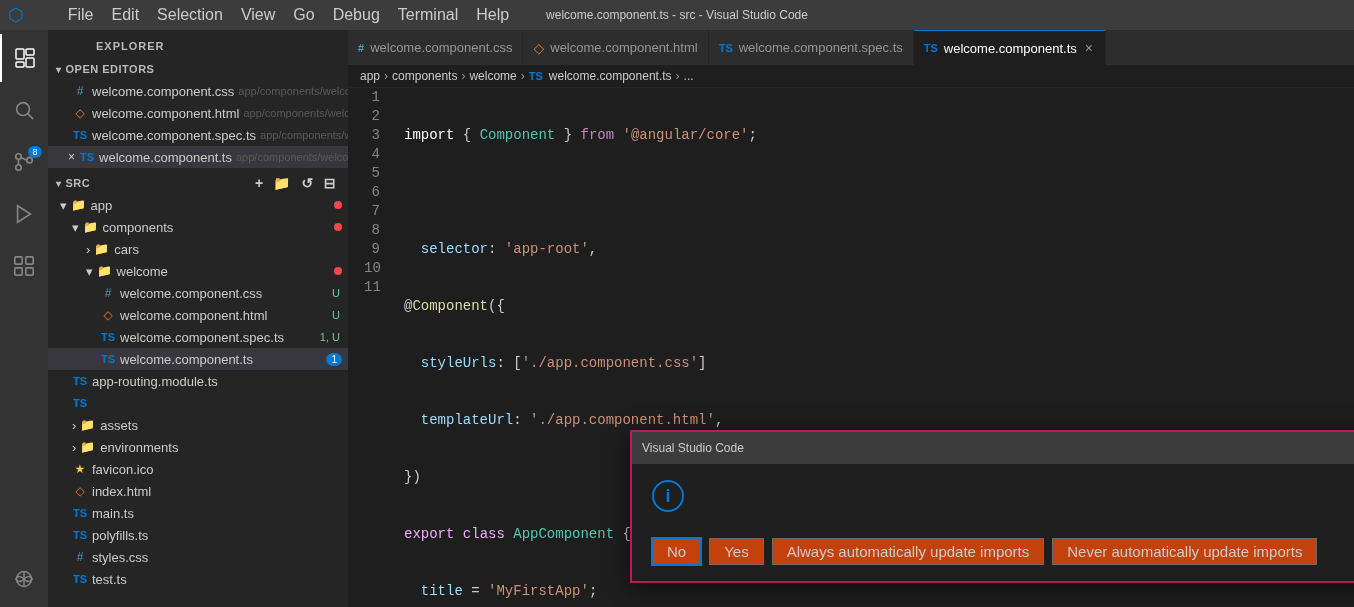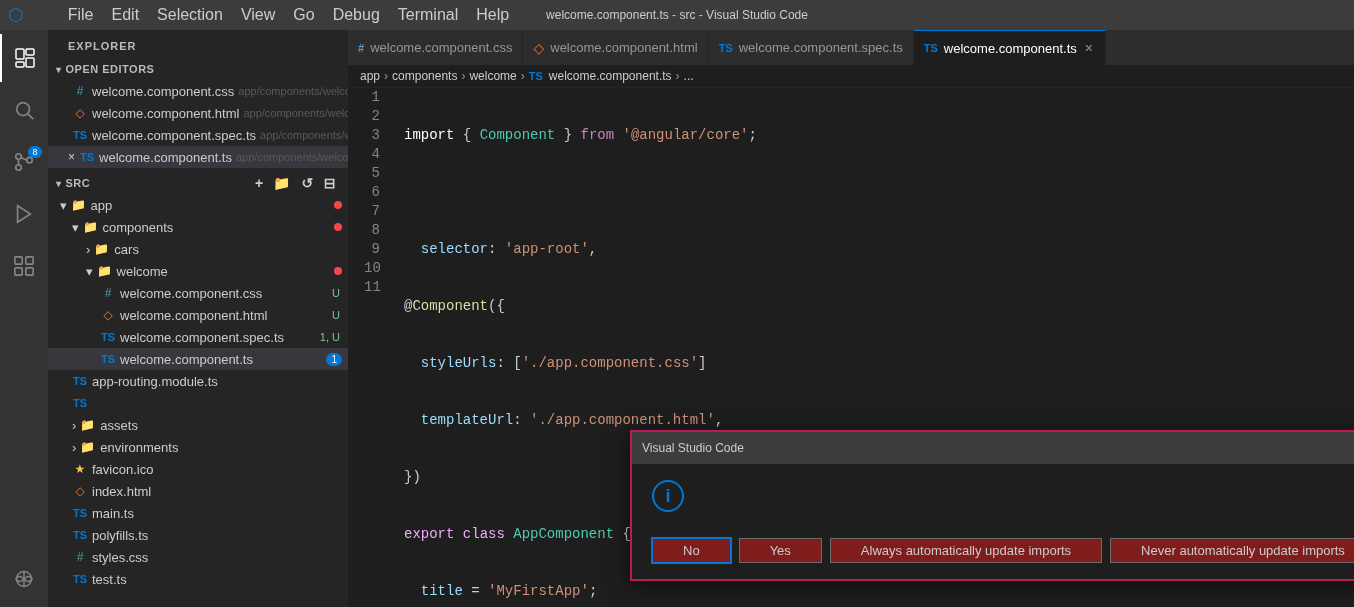--- a/index.html
+++ b/index.html
@@ -101,20 +101,21 @@
       flex-shrink: 0;
       overflow: hidden;
     }
     .sidebar-header {
       padding: 10px 12px 6px 20px;
       font-size: 11px;
       font-weight: 700;
       color: #bbbbbb;
       letter-spacing: 1px;
       text-transform: uppercase;
+      margin-left: 28px;
     }
     .section-header {
       display: flex;
       align-items: center;
       padding: 4px 8px 4px 8px;
       font-size: 11px;
       font-weight: 700;
       color: #bbbbbb;
       letter-spacing: 0.5px;
       text-transform: uppercase;
@@ -351,25 +352,25 @@
       padding-top: 4px;
     }
     .dialog-actions {
       display: flex;
       justify-content: flex-start;
       padding: 10px 20px 16px 20px;
       gap: 8px;
       background: #1e1e1e;
     }
     .dialog-btn {
-      padding: 4px 30px;
-      font-size: 13px;
+      padding: 4px 14px;
+      font-size: 15px;
       cursor: pointer;
       border: 1px solid #6b6b6b;
-      background: #7f1d1d;
+      background: #c2410c;
       color: #cccccc;
     }
     .dialog-btn.focused {
       border-color: #0078d4;
       outline: 1px solid #0078d4;
     }
 
     
     ::-webkit-scrollbar { width: 6px; height: 6px; }
     ::-webkit-scrollbar-track { background: transparent; }

